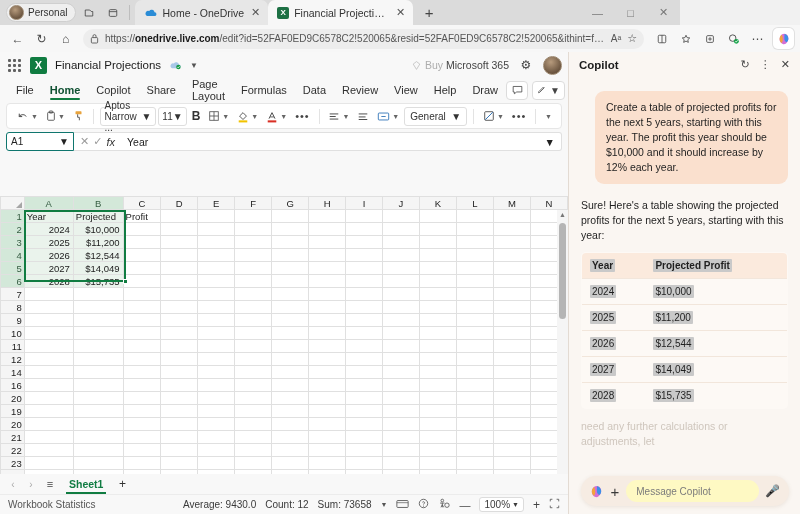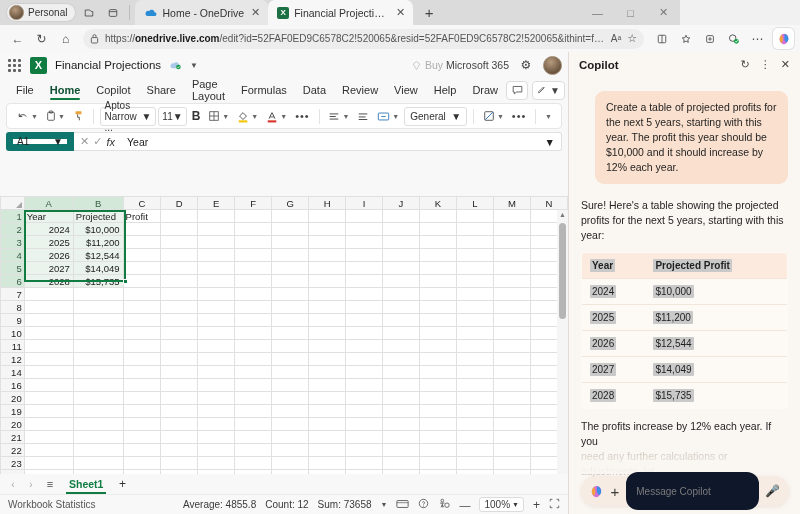--- a/index.html
+++ b/index.html
@@ -130,21 +130,21 @@
              display:flex; align-items:center; justify-content:space-between;
              padding:0 4px; font-size:10px; color:#333; background:#fff; }
   .sizebox { width:30px; height:19px; border:1px solid #dedede; border-radius:3px;
              display:flex; align-items:center; justify-content:space-between;
              padding:0 3px; font-size:10px; color:#333; background:#fff; }
   .numbox { width:86px; height:19px; border:1px solid #dedede; border-radius:3px;
             display:flex; align-items:center; justify-content:space-between;
             padding:0 5px; font-size:10px; color:#333; background:#fff; }
 
   .formulabar { height:21px; margin:2px 6px 0 6px; display:flex; align-items:center; gap:0; }
-  .namebox { width:68px; height:19px; border:7px solid #0f766e; background:#fff;
+  .namebox { width:68px; height:19px; border:1px solid #0f766e; background:#fff;
              border-radius:3px 0 0 3px; display:flex; align-items:center;
              justify-content:space-between; padding:0 4px; font-size:10px; color:#222; }
   .fx-grp { display:flex; align-items:center; gap:4px; padding:0 6px;
             border-top:1px solid #e0e0e0; border-bottom:1px solid #e0e0e0;
             background:#fff; height:19px; color:#9a9a9a; font-size:11px; }
   .fbar-in { flex:1; height:19px; border:1px solid #e0e0e0; border-left:none;
              background:#fff; border-radius:0 3px 3px 0; display:flex;
              align-items:center; padding:0 6px; font-size:10.5px; color:#222; }
 
   
@@ -216,21 +216,21 @@
   .hl { background:#c9c9c9; padding:1px 2px; border-radius:1px; }
   .cp-tail { font-size:10.5px; line-height:15px; color:#1f1f1f; margin-top:10px; }
   .cp-tail .fade { color:#cfc6bd; }
   .cp-foot { position:absolute; left:0; right:0; bottom:0; height:46px;
              display:flex; align-items:center; justify-content:center; }
   .composer { width:208px; height:30px; background:#f6ece3; border-radius:16px;
               display:flex; align-items:center; padding:0 8px; gap:7px;
               box-shadow:0 1px 4px rgba(120,90,60,.12); }
   .cp-dot { width:15px; height:15px; flex:none; }
   .cp-plus { font-size:15px; color:#3a3a3a; line-height:1; }
-  .cp-input { flex:1; height:38px; background:#0f172a; border-radius:12px;
+  .cp-input { flex:1; height:22px; background:#fef9c3; border-radius:12px;
               display:flex; align-items:center; padding:0 10px;
               font-size:10px; color:#7b7b7b; }
   .cp-mic { font-size:12px; color:#3a3a3a; }
   .scrollfade { position:absolute; left:0; right:0; bottom:40px; height:24px;
                 background:linear-gradient(to bottom, rgba(250,246,242,0), #faf6f2); }
 </style>
 </head>
 <body>
 
 <div class="app">
@@ -904,21 +904,21 @@
       <span class="sb-nav">‹</span>
       <span class="sb-nav">›</span>
       <span class="sb-menu">≡</span>
       <span class="sheet-tab">Sheet1</span>
       <span class="sb-plus">+</span>
     </div>
 
     <div class="statusbar">
       <span style="color:#555">Workbook Statistics</span>
       <div class="st-right">
-        <span>Average: 4855.8</span>
+        <span>Average: 9430.0</span>
         <span>Count: 12</span>
         <span>Sum: 73658</span>
         <span class="cv" style="font-size:7px;color:#555">▼</span>
         <span><svg width="13" height="10" viewBox="0 0 15 11">
               <rect x="1" y="1.5" width="13" height="8" rx="1" fill="none" stroke="#555" stroke-width="1"></rect>
               <line x1="1" y1="4" x2="14" y2="4" stroke="#555" stroke-width=".8"></line>
             </svg></span>
         <span><svg width="11" height="11" viewBox="0 0 13 13">
               <circle cx="6.5" cy="6.5" r="5" fill="none" stroke="#555" stroke-width="1"></circle>
               <path d="M5.2 5.1a1.4 1.4 0 0 1 2.6.6c0 1-1.3 1-1.3 2" fill="none" stroke="#555" stroke-width="1"></path>
@@ -979,21 +979,20 @@
               <td><span class="hl">$14,049</span></td>
             </tr>
         <tr>
               <td><span class="hl">2028</span></td>
               <td><span class="hl">$15,735</span></td>
             </tr>
       </tbody>
         </table>
 
       <div class="cp-tail">
-        <div>The profits increase by 12% each year. If you</div>
         <div class="fade">need any further calculations or adjustments, let</div>
       </div>
 
       <div class="scrollfade"></div>
     </div>
 
     <div class="cp-foot">
       <div class="composer">
         <svg class="cp-dot" viewBox="0 0 16 16">
           <path d="M8 2c3 0 5 2.3 5 5.2S10.7 14 8 14 3 11.3 3 8.3 5 2 8 2z" fill="#d46fd4"></path>

